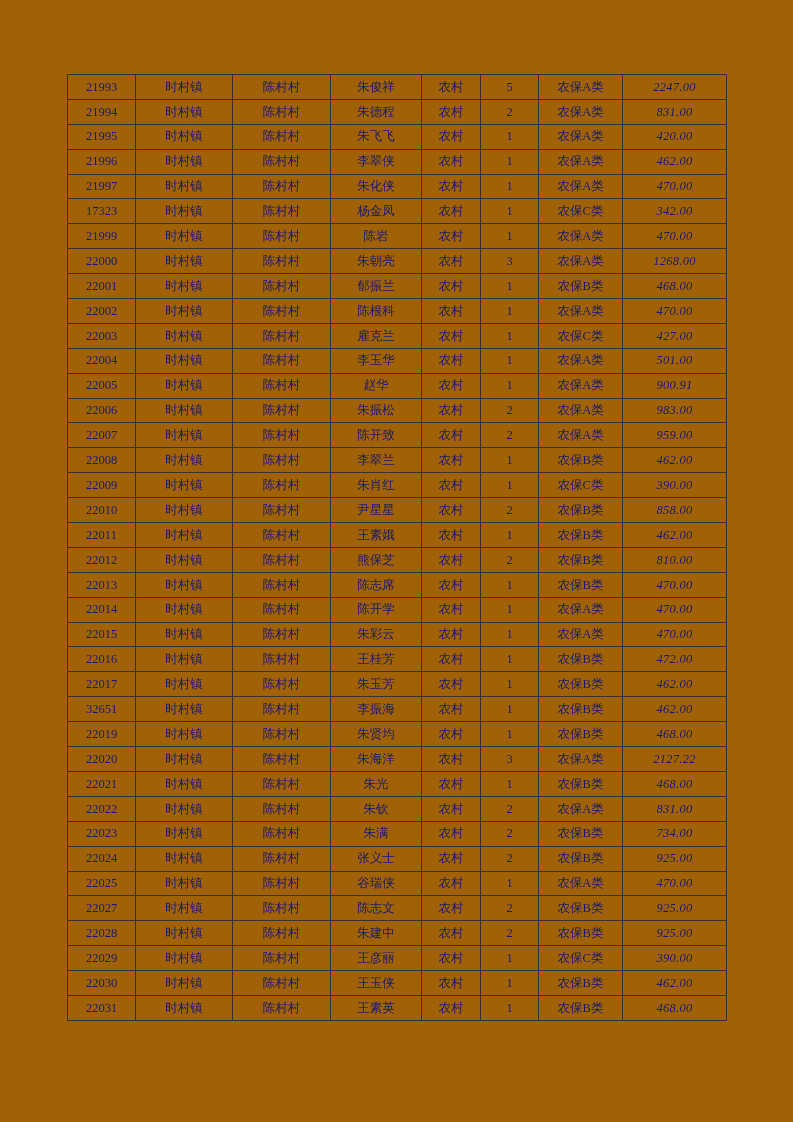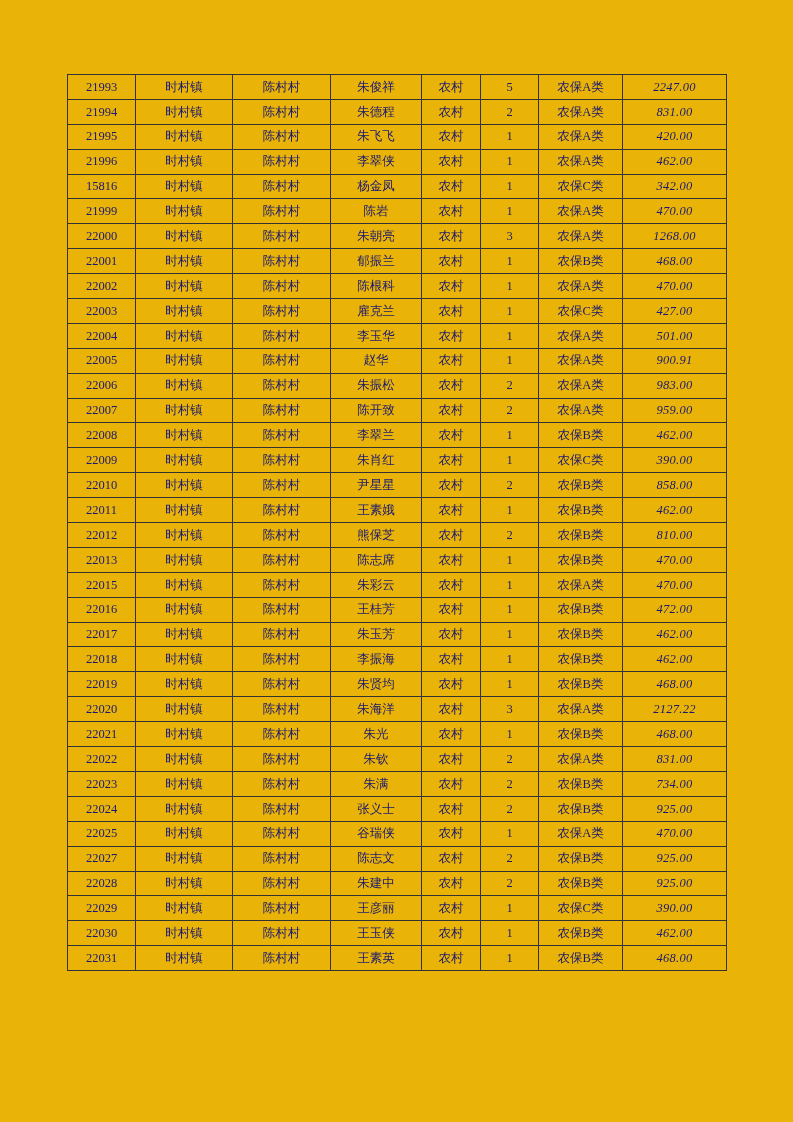--- a/index.html
+++ b/index.html
@@ -12,21 +12,21 @@
     height: 1122px;
     position: relative;
     font-family: "Liberation Serif", "DejaVu Serif", serif;
     overflow: hidden;
   }
   .page {
     position: absolute;
     left: 0; top: 0;
     width: 793px;
     height: 1122px;
-    background: #eab308;
+    background: #a16207;
   }
   table.sheet {
     position: absolute;
     left: 67px;
     top: 74px;
     border-collapse: collapse;
     table-layout: fixed;
     width: 659px;
     color: #191970;
   }
@@ -105,21 +105,31 @@
           <td data-name="cell-id">21996</td>
           <td data-name="cell-town">时村镇</td>
           <td data-name="cell-village">陈村村</td>
           <td data-name="cell-name">李翠侠</td>
           <td data-name="cell-type">农村</td>
           <td data-name="cell-count">1</td>
           <td data-name="cell-category">农保A类</td>
           <td data-name="cell-amount">462.00</td>
         </tr>
         <tr data-name="table-row">
-          <td data-name="cell-id">15816</td>
+          <td data-name="cell-id">21997</td>
+          <td data-name="cell-town">时村镇</td>
+          <td data-name="cell-village">陈村村</td>
+          <td data-name="cell-name">朱化侠</td>
+          <td data-name="cell-type">农村</td>
+          <td data-name="cell-count">1</td>
+          <td data-name="cell-category">农保A类</td>
+          <td data-name="cell-amount">470.00</td>
+        </tr>
+        <tr data-name="table-row">
+          <td data-name="cell-id">17323</td>
           <td data-name="cell-town">时村镇</td>
           <td data-name="cell-village">陈村村</td>
           <td data-name="cell-name">杨金凤</td>
           <td data-name="cell-type">农村</td>
           <td data-name="cell-count">1</td>
           <td data-name="cell-category">农保C类</td>
           <td data-name="cell-amount">342.00</td>
         </tr>
         <tr data-name="table-row">
           <td data-name="cell-id">21999</td>
@@ -265,20 +275,30 @@
           <td data-name="cell-id">22013</td>
           <td data-name="cell-town">时村镇</td>
           <td data-name="cell-village">陈村村</td>
           <td data-name="cell-name">陈志席</td>
           <td data-name="cell-type">农村</td>
           <td data-name="cell-count">1</td>
           <td data-name="cell-category">农保B类</td>
           <td data-name="cell-amount">470.00</td>
         </tr>
         <tr data-name="table-row">
+          <td data-name="cell-id">22014</td>
+          <td data-name="cell-town">时村镇</td>
+          <td data-name="cell-village">陈村村</td>
+          <td data-name="cell-name">陈开学</td>
+          <td data-name="cell-type">农村</td>
+          <td data-name="cell-count">1</td>
+          <td data-name="cell-category">农保A类</td>
+          <td data-name="cell-amount">470.00</td>
+        </tr>
+        <tr data-name="table-row">
           <td data-name="cell-id">22015</td>
           <td data-name="cell-town">时村镇</td>
           <td data-name="cell-village">陈村村</td>
           <td data-name="cell-name">朱彩云</td>
           <td data-name="cell-type">农村</td>
           <td data-name="cell-count">1</td>
           <td data-name="cell-category">农保A类</td>
           <td data-name="cell-amount">470.00</td>
         </tr>
         <tr data-name="table-row">
@@ -295,21 +315,21 @@
           <td data-name="cell-id">22017</td>
           <td data-name="cell-town">时村镇</td>
           <td data-name="cell-village">陈村村</td>
           <td data-name="cell-name">朱玉芳</td>
           <td data-name="cell-type">农村</td>
           <td data-name="cell-count">1</td>
           <td data-name="cell-category">农保B类</td>
           <td data-name="cell-amount">462.00</td>
         </tr>
         <tr data-name="table-row">
-          <td data-name="cell-id">22018</td>
+          <td data-name="cell-id">32651</td>
           <td data-name="cell-town">时村镇</td>
           <td data-name="cell-village">陈村村</td>
           <td data-name="cell-name">李振海</td>
           <td data-name="cell-type">农村</td>
           <td data-name="cell-count">1</td>
           <td data-name="cell-category">农保B类</td>
           <td data-name="cell-amount">462.00</td>
         </tr>
         <tr data-name="table-row">
           <td data-name="cell-id">22019</td>

